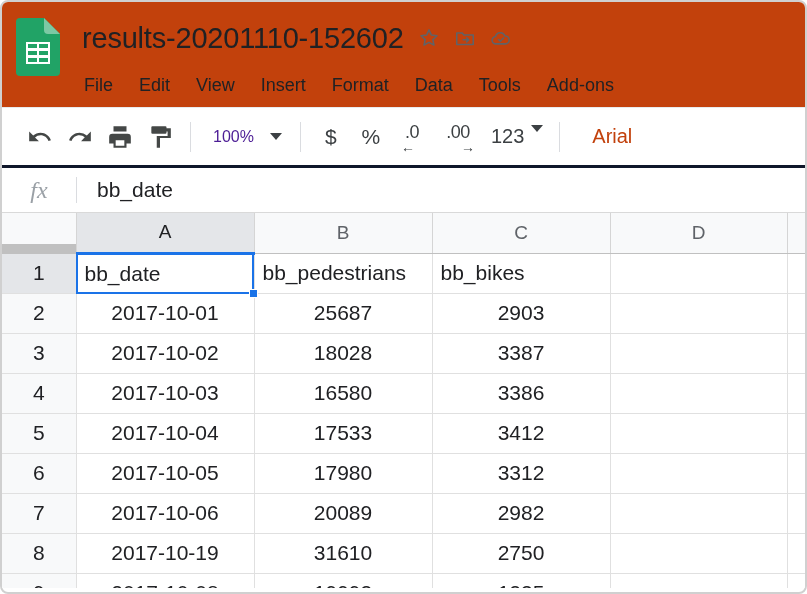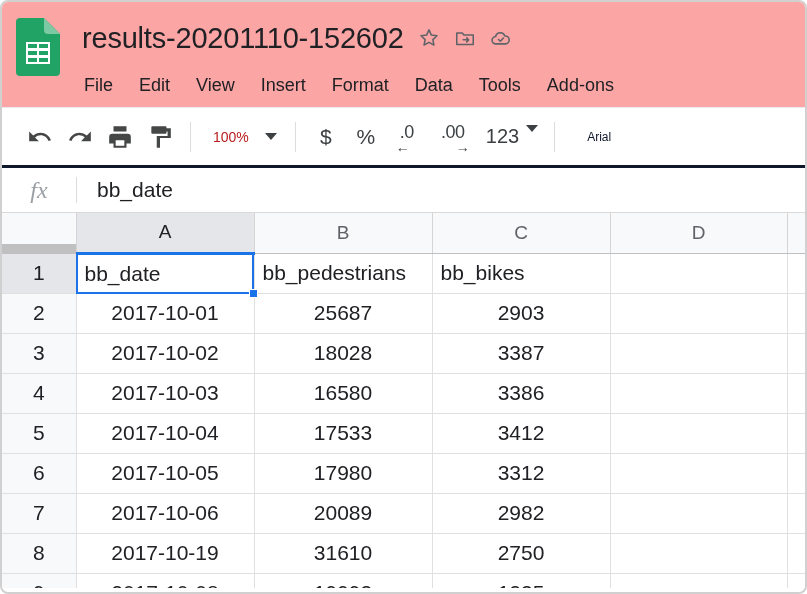--- a/index.html
+++ b/index.html
@@ -22,21 +22,21 @@
     border-radius: 8px;
     overflow: hidden;
   }
 
   
   .header {
     display: flex;
     align-items: flex-start;
     padding: 10px 14px 0 14px;
     height: 105px;
-    background: #fca5a5;
+    background: #c2410c;
   }
 
   .logo-wrap {
     width: 58px;
     padding-top: 6px;
     flex: none;
   }
   .sheets-logo {
     display: block;
     width: 44px;
@@ -121,22 +121,22 @@
 
   .zoom-box {
     display: flex;
     align-items: center;
     gap: 16px;
     padding: 0 8px 0 12px;
     cursor: pointer;
     flex: none;
   }
   .zoom-val {
-    font-size: 14px;
-    color: #b91c1c;
+    font-size: 16px;
+    color: #4c1d95;
   }
 
   .tb-text {
     font-size: 21px;
     color: #3c4043;
     width: 40px;
     text-align: center;
     cursor: pointer;
     flex: none;
   }
@@ -183,22 +183,22 @@
   .caret {
     width: 0; height: 0;
     border-left: 6px solid transparent;
     border-right: 6px solid transparent;
     border-top: 7px solid #3c4043;
     flex: none;
   }
 
   .font-box {
     padding: 0 14px 0 22px;
-    font-size: 12px;
-    color: #0f172a;
+    font-size: 20px;
+    color: #c2410c;
     cursor: pointer;
     white-space: nowrap;
   }
 
   
   .formula-bar {
     display: flex;
     align-items: center;
     height: 48px;
     border-top: 3px solid #0f172a;

